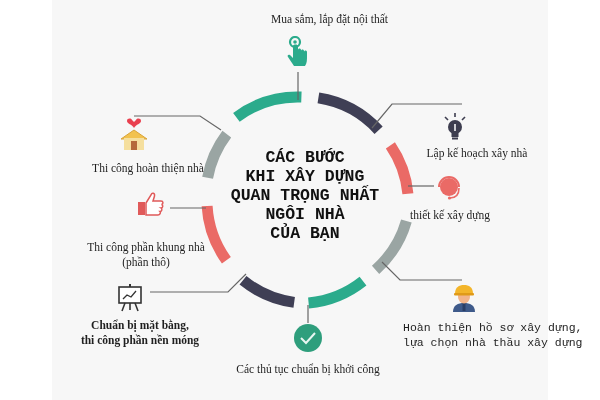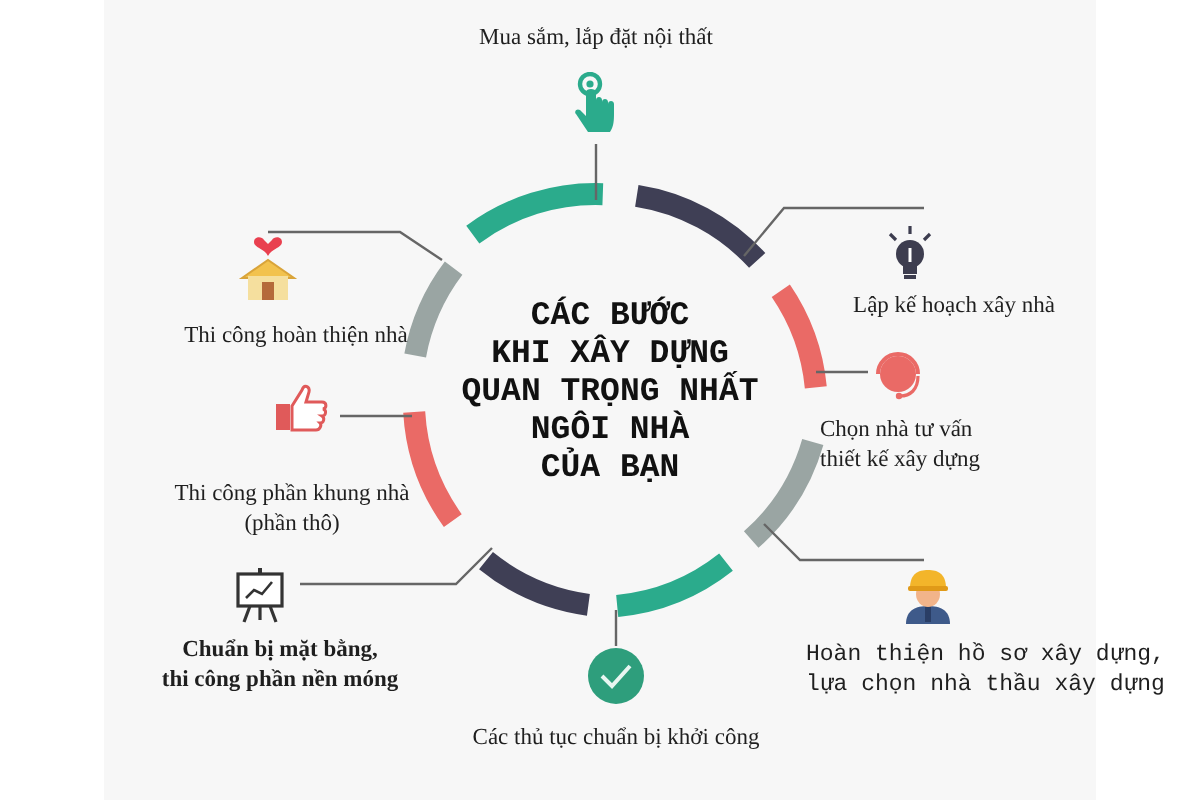--- a/index.html
+++ b/index.html
@@ -61,21 +61,21 @@
 </svg>
 
 <div class="title">
   <span>CÁC BƯỚC</span>
   <span>KHI XÂY DỰNG</span>
   <span>QUAN TRỌNG NHẤT</span>
   <span>NGÔI NHÀ</span>
   <span>CỦA BẠN</span>
 </div>
 
-<div class="label" style="left:208px; top:12px; width:180px;">
+<div class="label" style="left:208px; top:12px; width:180px;text-align:right;">
   <span>Mua sắm, lắp đặt nội thất</span>
 </div>
 <svg class="icon" style="left:283px; top:36px;" width="30" height="34" viewBox="0 0 30 34">
   <circle cx="12" cy="6" r="5" fill="none" stroke="#2bab8c" stroke-width="2.2"></circle>
   <circle cx="12" cy="6" r="1.8" fill="#2bab8c"></circle>
   <path d="M10 10 L10 22 L7 19 C5 18 4 20 5 21 L11 30 L22 30 C24 27 24 24 24 20 L24 16 C24 14 21 14 21 16 L21 15 C21 13 18 13 18 15 L18 14 C18 12 15 12 15 14 L15 10 C15 8 10 8 10 10 Z" fill="#2bab8c"></path>
 </svg>
 
 <svg class="icon" style="left:442px; top:112px;" width="26" height="30" viewBox="0 0 26 30">
   <g stroke="#3d3d4f" stroke-width="1.6">
@@ -92,21 +92,20 @@
   <span>Lập kế hoạch xây nhà</span>
 </div>
 
 <svg class="icon" style="left:436px; top:175px;" width="26" height="28" viewBox="0 0 26 28">
   <circle cx="13" cy="12" r="9" fill="#ea6a66"></circle>
   <path d="M3 12 A10 10 0 0 1 23 12" fill="none" stroke="#ea6a66" stroke-width="2"></path>
   <path d="M23 13 C23 20 19 23 14 23" fill="none" stroke="#ea6a66" stroke-width="1.6"></path>
   <circle cx="13.5" cy="23" r="1.6" fill="#ea6a66"></circle>
 </svg>
 <div class="label" style="left:410px; top:208px; text-align:left;">
-  <div>Chọn nhà tư vấn</div>
   <div>thiết kế xây dựng</div>
 </div>
 
 <svg class="icon" style="left:450px; top:283px;" width="28" height="30" viewBox="0 0 28 30">
   <path d="M3 29 C3 22 8 20 14 20 C20 20 25 22 25 29 Z" fill="#3e5a8a"></path>
   <rect x="12.5" y="20" width="3" height="8" fill="#2a3e66"></rect>
   <ellipse cx="14" cy="14" rx="6" ry="6.5" fill="#f2b48a"></ellipse>
   <path d="M5 11 C5 4 9 2 14 2 C19 2 23 4 23 11 Z" fill="#f3b52a"></path>
   <rect x="4" y="10" width="20" height="2.5" rx="1" fill="#e09a18"></rect>
 </svg>

